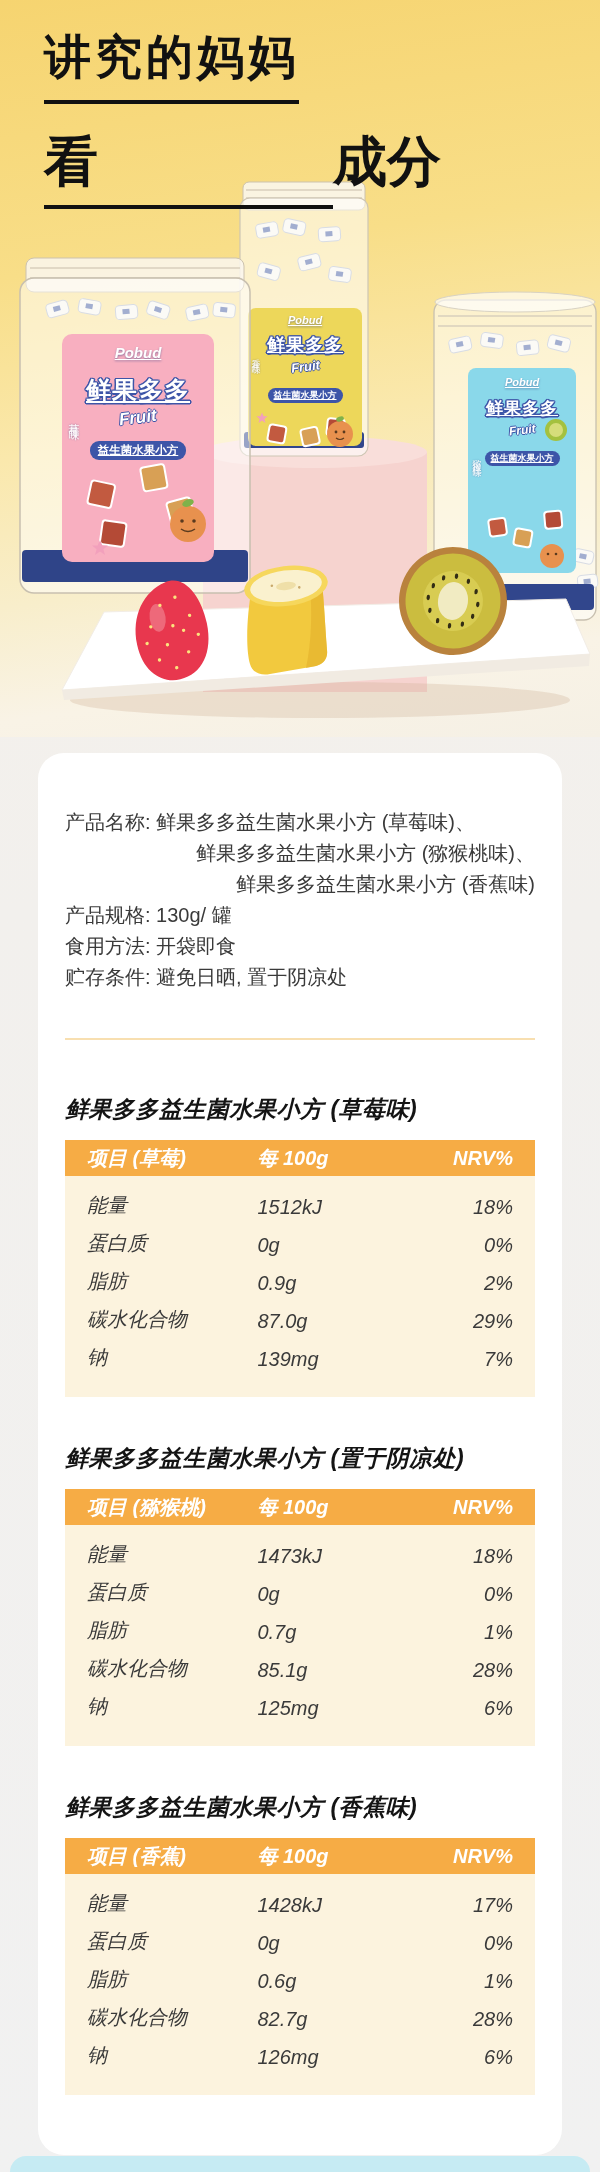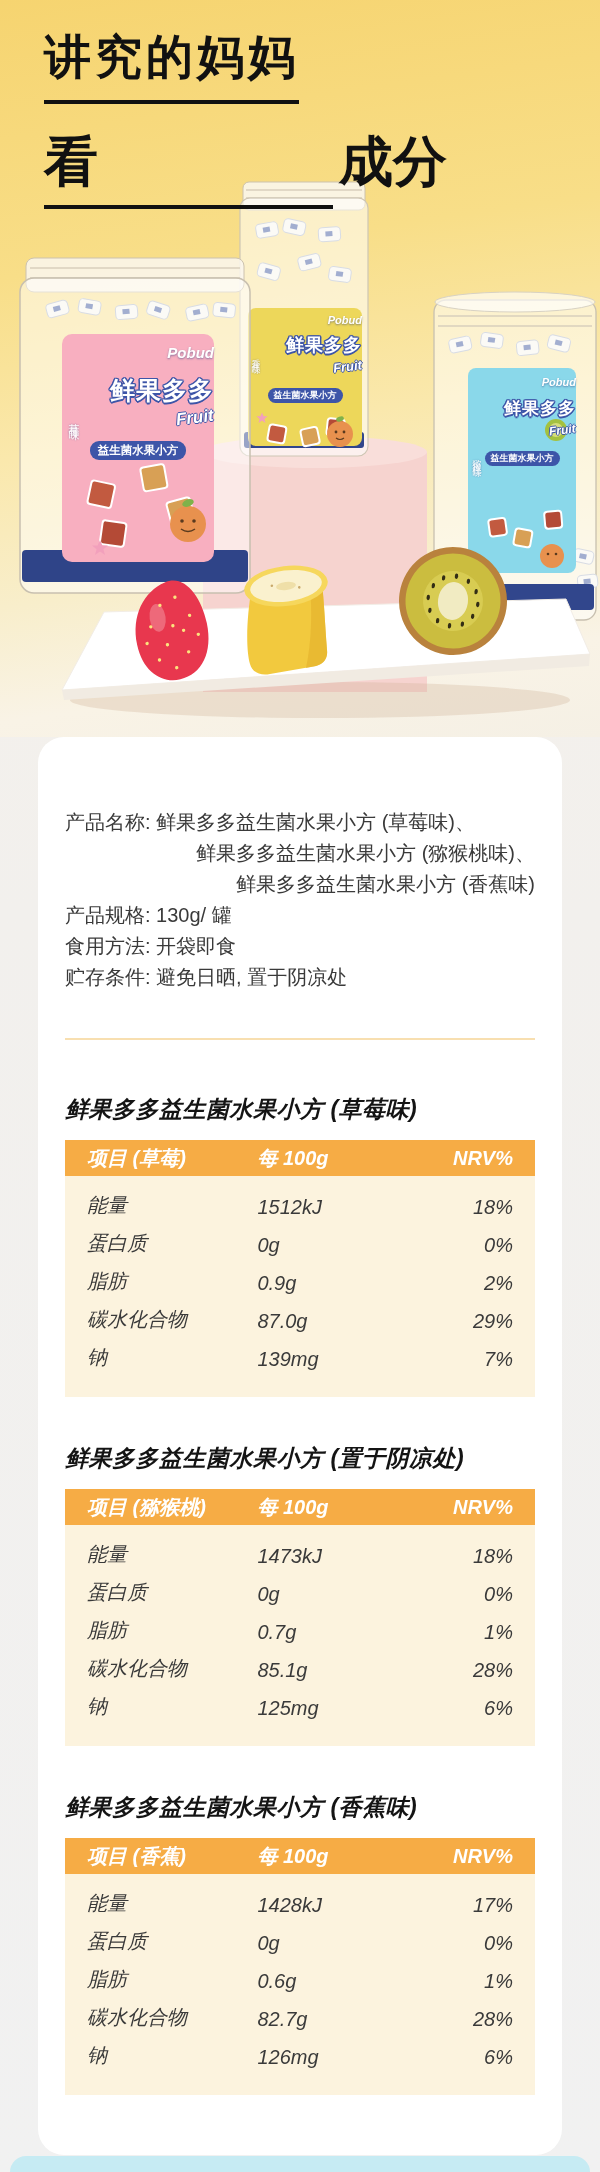--- a/index.html
+++ b/index.html
@@ -10,24 +10,24 @@
   
   .hero{position:relative;width:600px;height:737px;overflow:hidden;
         background:linear-gradient(172deg,#F6D470 0%,#F8DE88 34%,#FAE8AC 56%,#F8EECB 74%,#F9F3E6 88%,#F5F0E5 100%);}
   .hero-svg{position:absolute;left:0;top:0;z-index:1;}
   .headline{position:absolute;left:44px;top:26px;z-index:3;color:#111;}
   .hl1{display:inline-block;font-size:47px;font-weight:800;letter-spacing:4px;
        padding-bottom:11px;border-bottom:4px solid #111;}
   .hl2{margin-top:22px;font-size:54px;font-weight:800;}
   .hl2-left{display:inline-block;width:289px;border-bottom:4px solid #111;
             padding-bottom:6px;box-sizing:border-box;}
-  .hl2-right{margin-left:6px;}
+  .hl2-right{}
 
   
-  .jar-text{position:absolute;z-index:2;text-align:right;color:#fff;}
+  .jar-text{position:absolute;z-index:2;text-align:center;color:#fff;text-decoration:underline;}
   .jt-pink{left:62px;top:334px;width:152px;height:228px;}
   .jt-yellow{left:248px;top:308px;width:114px;height:138px;}
   .jt-blue{left:468px;top:368px;width:108px;height:205px;}
   .jar-brand{font-weight:700;font-style:italic;text-shadow:0 1px 2px rgba(45,62,130,.55);}
   .jt-pink .jar-brand{font-size:15px;margin-top:10px;}
   .jt-yellow .jar-brand{font-size:11px;margin-top:6px;}
   .jt-blue .jar-brand{font-size:11px;margin-top:8px;}
   .jar-name{font-weight:800;letter-spacing:1px;
     text-shadow:1.5px 0 #3D55A8,-1.5px 0 #3D55A8,0 1.5px #3D55A8,0 -1.5px #3D55A8,
                 1px 1px #3D55A8,-1px -1px #3D55A8,1px -1px #3D55A8,-1px 1px #3D55A8;}
@@ -44,22 +44,22 @@
   .jt-pink .jar-ribbon{font-size:11.5px;padding:2px 8px;}
   .jt-yellow .jar-ribbon{font-size:9px;padding:1px 6px;}
   .jt-blue .jar-ribbon{font-size:9px;padding:1px 6px;}
   .jar-flavor{position:absolute;writing-mode:vertical-rl;letter-spacing:3px;opacity:.95;
     text-shadow:0 0 2px rgba(45,62,130,.5);}
   .jt-pink .jar-flavor{left:4px;top:80px;font-size:11px;}
   .jt-yellow .jar-flavor{left:1px;top:44px;font-size:9px;}
   .jt-blue .jar-flavor{left:2px;top:84px;font-size:9px;}
 
   
-  .card{width:524px;margin:0 auto;background:#fff;border-radius:26px;
-        box-sizing:border-box;padding:70px 27px 60px;}
+  .card{width:524px;margin:16px auto;background:#fff;border-radius:26px;
+        box-sizing:border-box;padding:54px 27px 60px;}
   .info{font-size:20px;line-height:31px;color:#3A3A3A;}
   .info-line.indent{padding-left:90px;text-align:right;}
   .divider{border:none;border-top:2px solid #F8DFB0;margin:45px 0 0;}
 
   .nutrition-section{margin-top:46px;font-style:italic;}
   .nutrition-section.first{margin-top:54px;}
   .section-title{margin:0 0 15px;font-size:23px;font-weight:800;color:#141414;letter-spacing:.5px;}
   .ntable{width:100%;}
   .thead{display:flex;align-items:center;height:36px;background:#F6AC45;
          color:#fff;font-weight:700;font-size:20px;padding:0 22px;box-sizing:border-box;}

